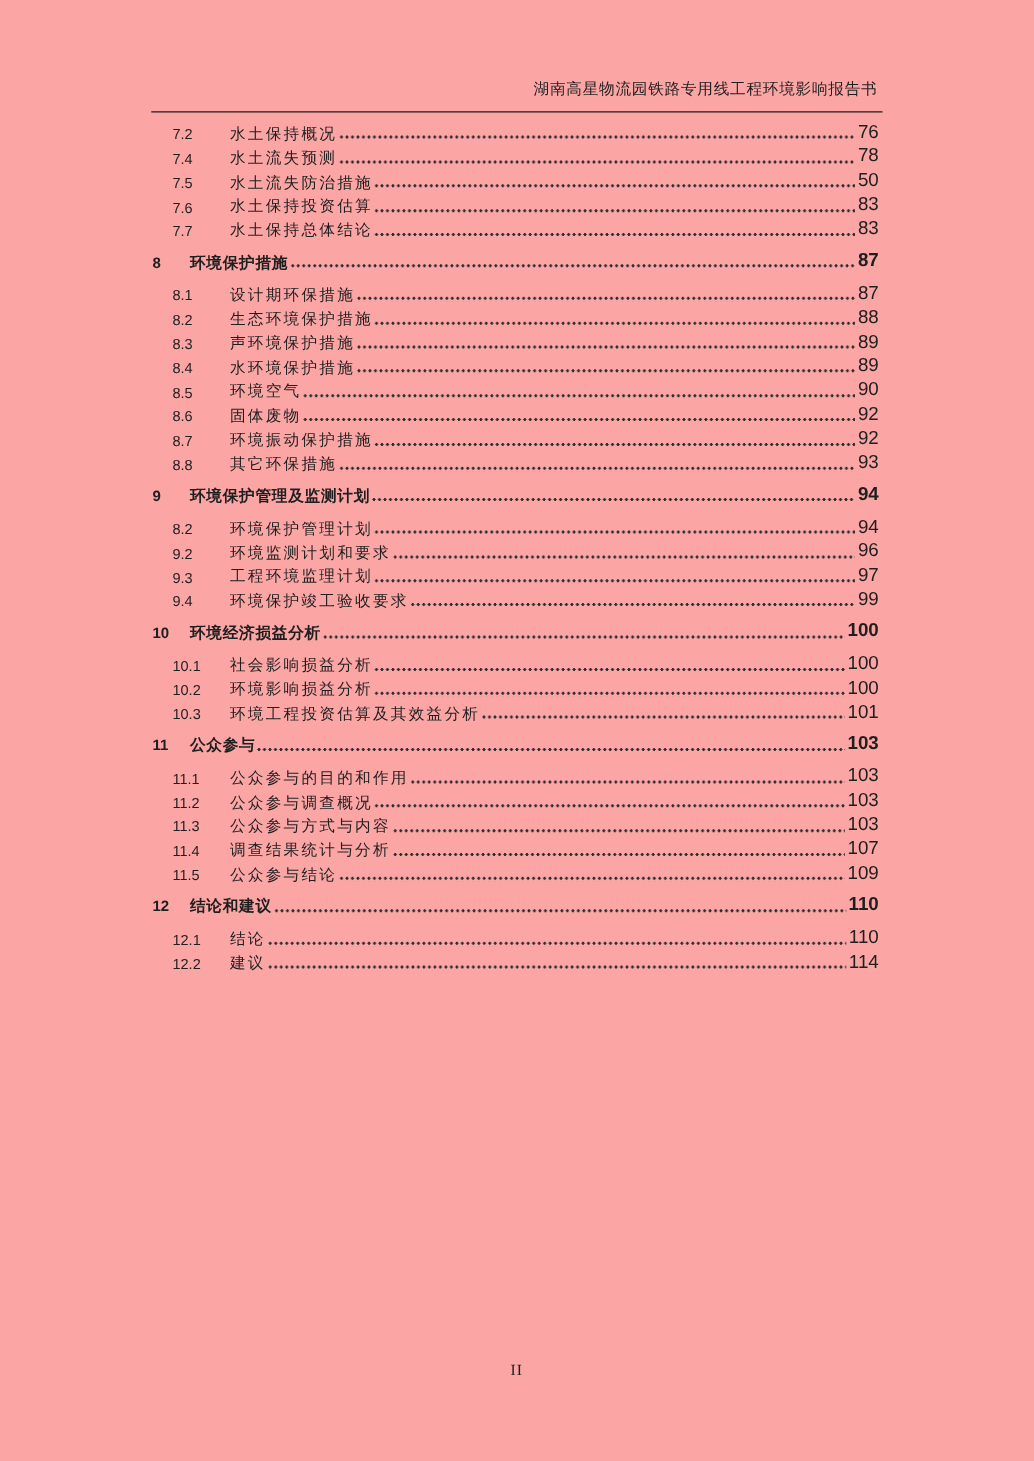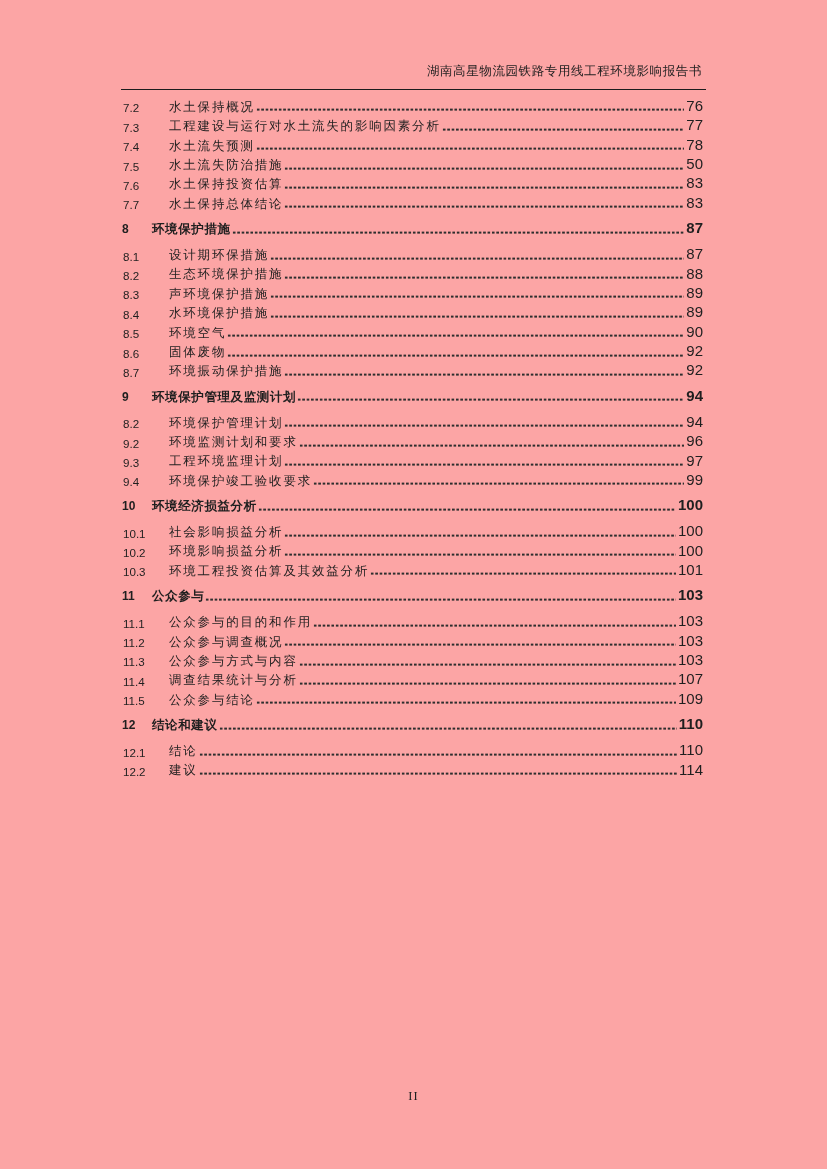--- a/index.html
+++ b/index.html
@@ -65,21 +65,21 @@
     background-size: 4.4px 4.4px;
     background-repeat: repeat-x;
     background-position: 0 100%;
   }
   .toc-page {
     flex: 0 0 auto;
     font-family: "Liberation Sans", "DejaVu Sans", sans-serif;
     font-size: 15px;
     line-height: 1.3;
   }
-  .toc-row.sub .toc-num { margin-left: 2px; width: 46px; }
+  .toc-row.sub .toc-num { margin-left: 17px; width: 46px; }
   .toc-row.chapter {
     font-weight: 700;
     margin: 6px 0 6.5px 0;
   }
   .toc-row.chapter .toc-num { margin-left: 1px; width: 30px; font-size: 12px; }
   .toc-row.chapter .toc-title { letter-spacing: 0.6px; }
   .page-footer {
     position: absolute;
     left: 0;
     top: 1089px;
@@ -99,26 +99,20 @@
   <div class="header-rule"></div>
 
   <div class="toc" id="toc-list">
       <div class="toc-row sub">
     <span class="toc-num">7.2</span>
     <span class="toc-title">水土保持概况</span>
     <span class="toc-dots"></span>
     <span class="toc-page">76</span>
   </div>
       <div class="toc-row sub">
-    <span class="toc-num">7.3</span>
-    <span class="toc-title">工程建设与运行对水土流失的影响因素分析</span>
-    <span class="toc-dots"></span>
-    <span class="toc-page">77</span>
-  </div>
-      <div class="toc-row sub">
     <span class="toc-num">7.4</span>
     <span class="toc-title">水土流失预测</span>
     <span class="toc-dots"></span>
     <span class="toc-page">78</span>
   </div>
       <div class="toc-row sub">
     <span class="toc-num">7.5</span>
     <span class="toc-title">水土流失防治措施</span>
     <span class="toc-dots"></span>
     <span class="toc-page">50</span>
@@ -176,20 +170,26 @@
     <span class="toc-title">固体废物</span>
     <span class="toc-dots"></span>
     <span class="toc-page">92</span>
   </div>
       <div class="toc-row sub">
     <span class="toc-num">8.7</span>
     <span class="toc-title">环境振动保护措施</span>
     <span class="toc-dots"></span>
     <span class="toc-page">92</span>
   </div>
+      <div class="toc-row sub">
+    <span class="toc-num">8.8</span>
+    <span class="toc-title">其它环保措施</span>
+    <span class="toc-dots"></span>
+    <span class="toc-page">93</span>
+  </div>
       <div class="toc-row chapter">
     <span class="toc-num">9</span>
     <span class="toc-title">环境保护管理及监测计划</span>
     <span class="toc-dots"></span>
     <span class="toc-page">94</span>
   </div>
       <div class="toc-row sub">
     <span class="toc-num">8.2</span>
     <span class="toc-title">环境保护管理计划</span>
     <span class="toc-dots"></span>

